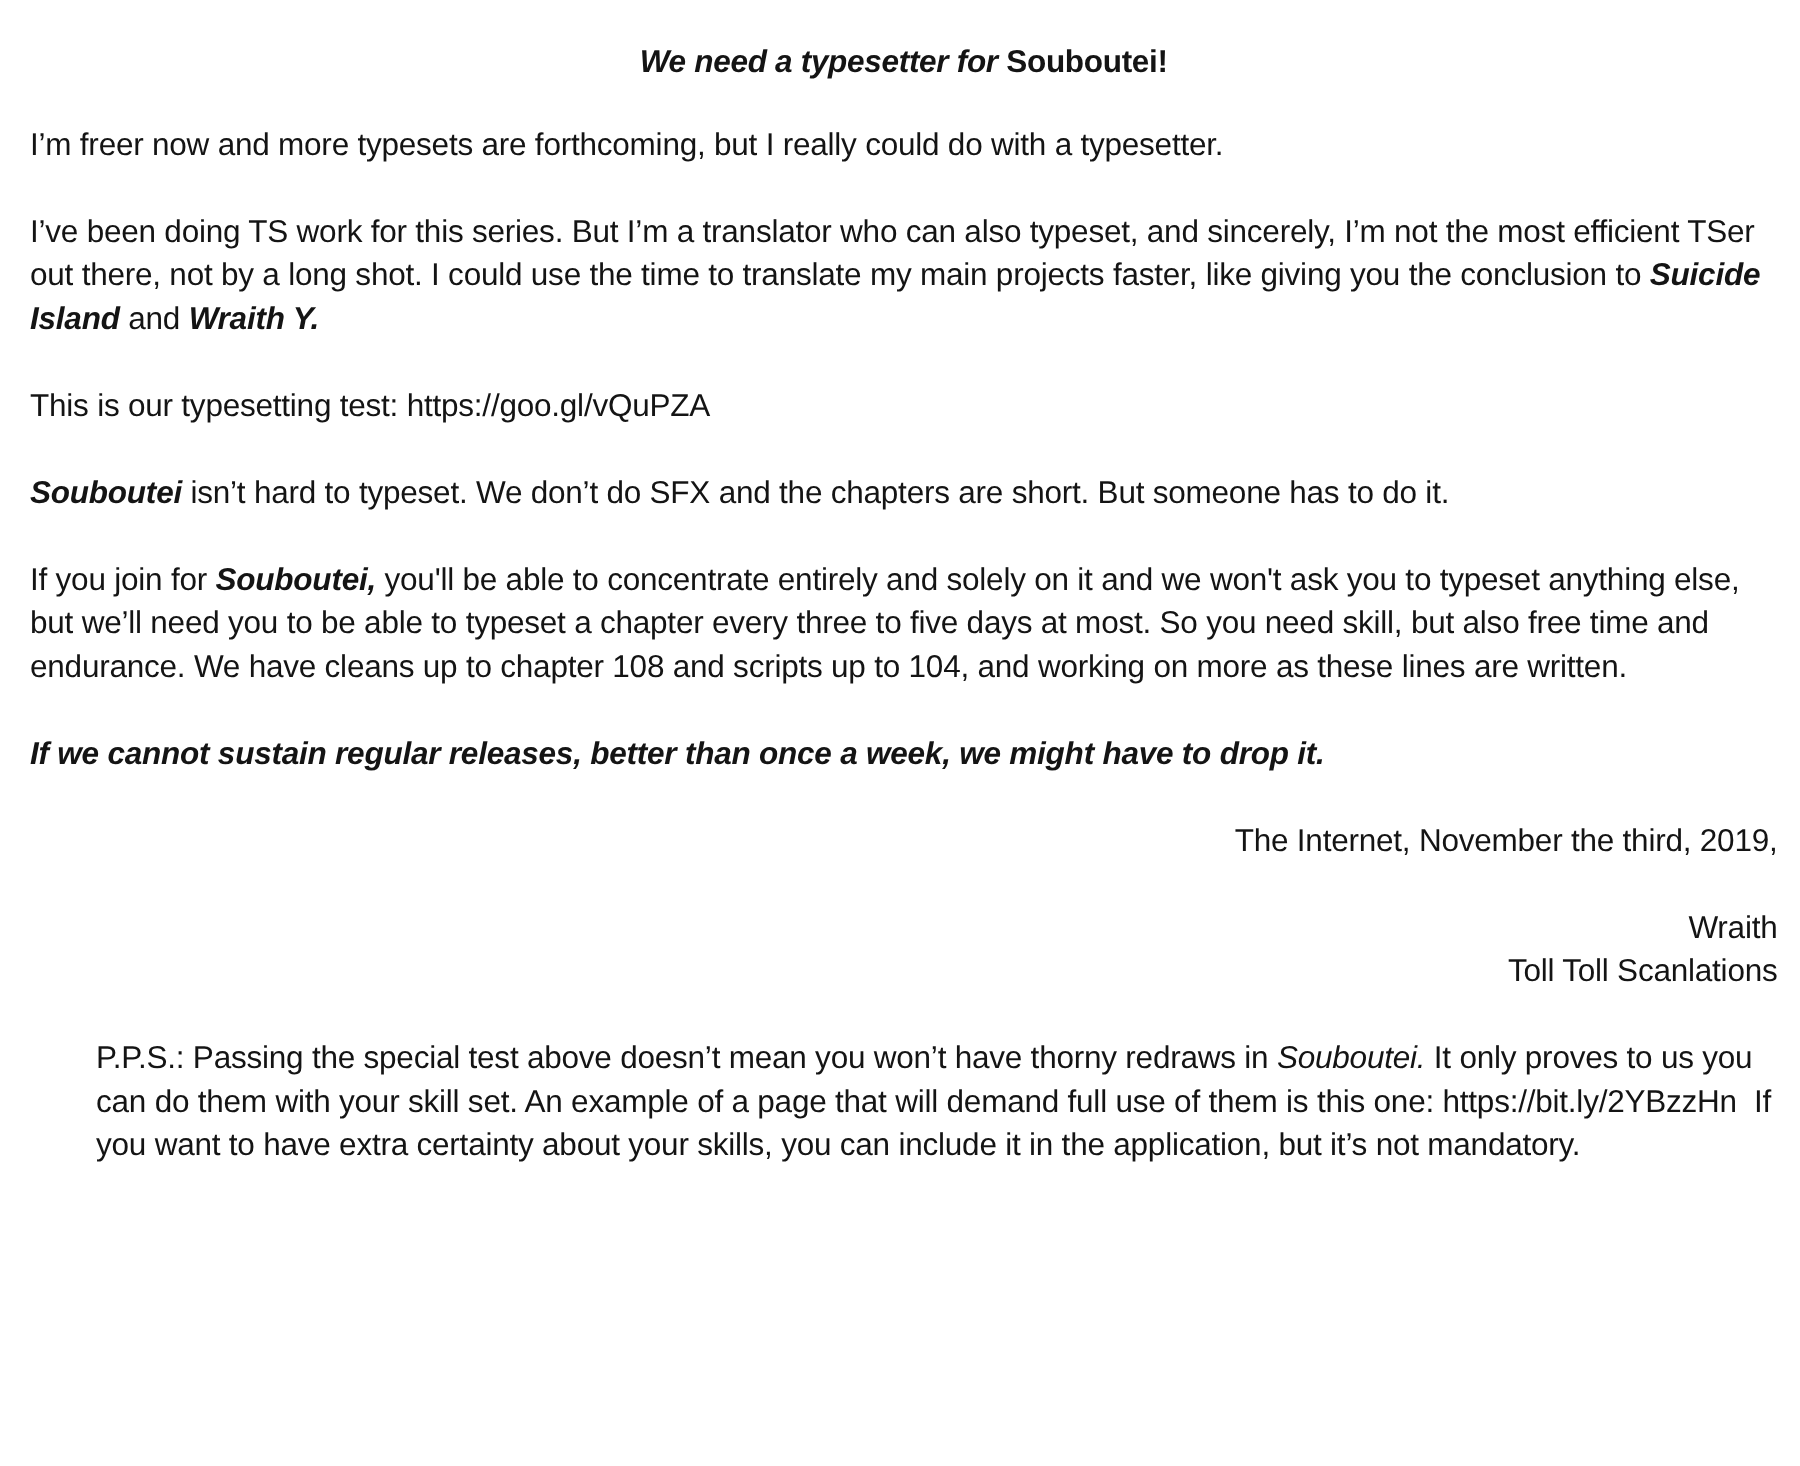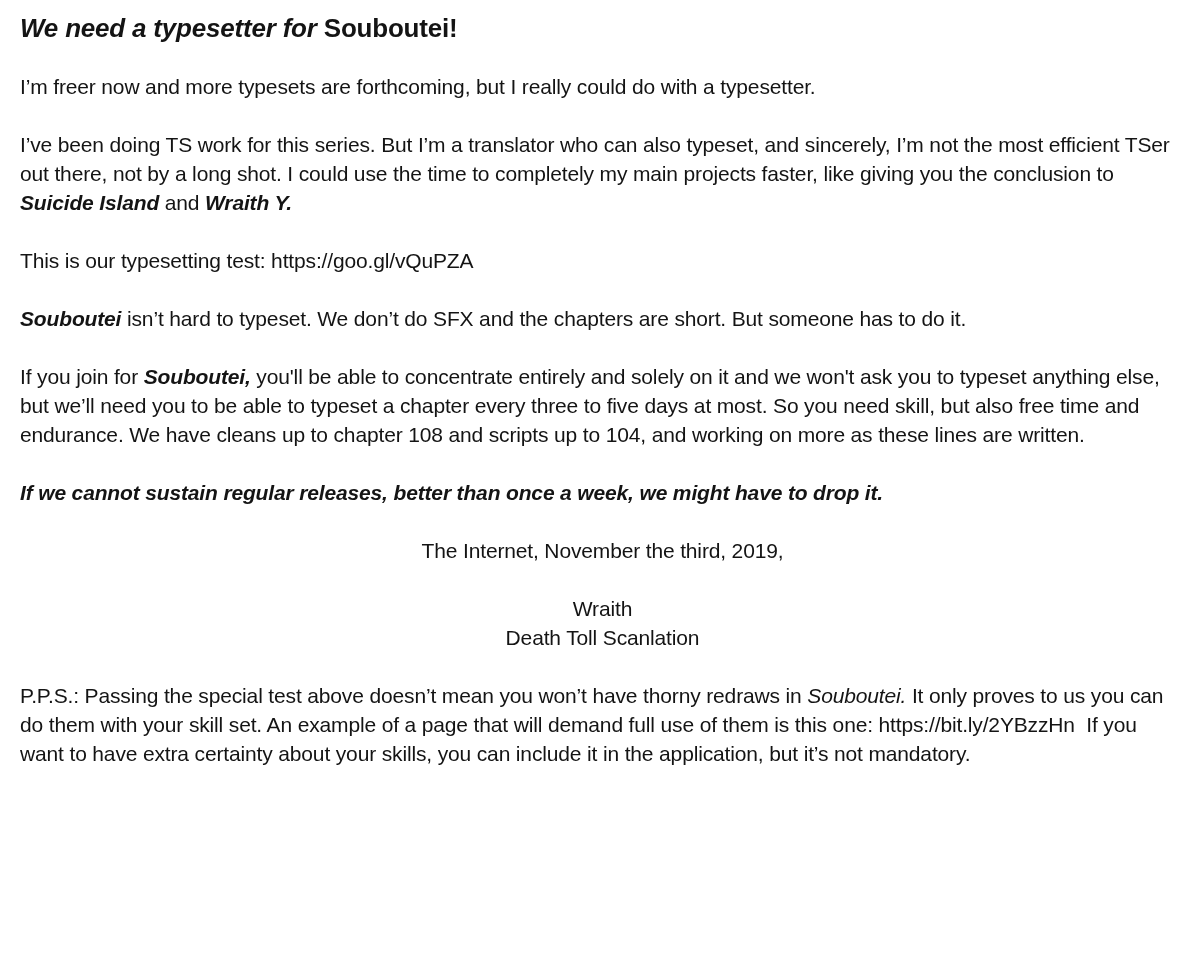--- a/index.html
+++ b/index.html
@@ -14,47 +14,47 @@
     font-family: "Liberation Sans", "DejaVu Sans", sans-serif;
     color: #141414;
   }
   .page {
     box-sizing: border-box;
     width: 1200px;
     height: 977px;
     padding: 12px 15px 10px 20px;
   }
   .title {
-    font-size: 26px;
+    font-size: 21px;
     font-weight: bold;
-    text-align: left;
-    margin: 1px 0 28px 0;
+    text-align: center;
+    margin: 18px 0 28px 0;
     letter-spacing: -0.2px;
   }
   .doc-body p {
     font-size: 21px;
     line-height: 29px;
     margin: 0 0 29px 0;
     white-space: pre-wrap;
     letter-spacing: -0.15px;
   }
-  .doc-body p.align-right { text-align: center; }
-  .doc-body p:last-child { margin-bottom: 0; }
+  .doc-body p.align-right { text-align: right; }
+  .doc-body p:last-child { margin-bottom: 0; margin-left: 44px; }
   span.b { font-weight: bold; }
   span.i { font-style: italic; }
 </style>
 </head>
 <body>
 
 <div class="page">
   <h1 class="title"><span class="b i">We need a typesetter for </span><span class="b">Souboutei!</span></h1>
   <div class="doc-body">
       <p><span>I’m freer now and more typesets are forthcoming, but I really could do with a typesetter.</span></p>
-      <p><span>I’ve been doing TS work for this series. But I’m a translator who can also typeset, and sincerely, I’m not the most efficient TSer out there, not by a long shot. I could use the time to completely my main projects faster, like giving you the conclusion to </span><span class="b i">Suicide Island</span><span> and </span><span class="b i">Wraith Y.</span></p>
+      <p><span>I’ve been doing TS work for this series. But I’m a translator who can also typeset, and sincerely, I’m not the most efficient TSer out there, not by a long shot. I could use the time to translate my main projects faster, like giving you the conclusion to </span><span class="b i">Suicide Island</span><span> and </span><span class="b i">Wraith Y.</span></p>
       <p><span>This is our typesetting test: https://goo.gl/vQuPZA</span></p>
       <p><span class="b i">Souboutei</span><span> isn’t hard to typeset. We don’t do SFX and the chapters are short. But someone has to do it.</span></p>
       <p><span>If you join for </span><span class="b i">Souboutei,</span><span> you'll be able to concentrate entirely and solely on it and we won't ask you to typeset anything else, but we’ll need you to be able to typeset a chapter every three to five days at most. So you need skill, but also free time and endurance. We have cleans up to chapter 108 and scripts up to 104, and working on more as these lines are written.</span></p>
       <p><span class="b i">If we cannot sustain regular releases, better than once a week, we might have to drop it.</span></p>
       <p class="align-right"><span>The Internet, November the third, 2019,</span></p>
-      <p class="align-right"><span>Wraith</span><br><span>Death Toll Scanlation</span></p>
+      <p class="align-right"><span>Wraith</span><br><span>Toll Toll Scanlations</span></p>
       <p><span>P.P.S.: Passing the special test above doesn’t mean you won’t have thorny redraws in </span><span class="i">Souboutei.</span><span> It only proves to us you can do them with your skill set. An example of a page that will demand full use of them is this one: https://bit.ly/2YBzzHn  If you want to have extra certainty about your skills, you can include it in the application, but it’s not mandatory.</span></p>
     </div>
 </div>
 
 </body></html>

